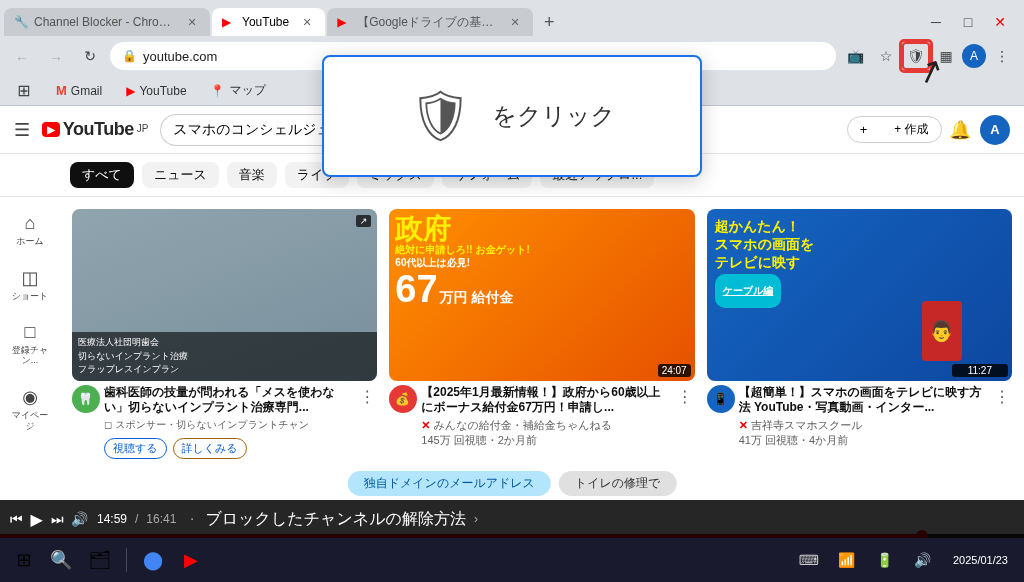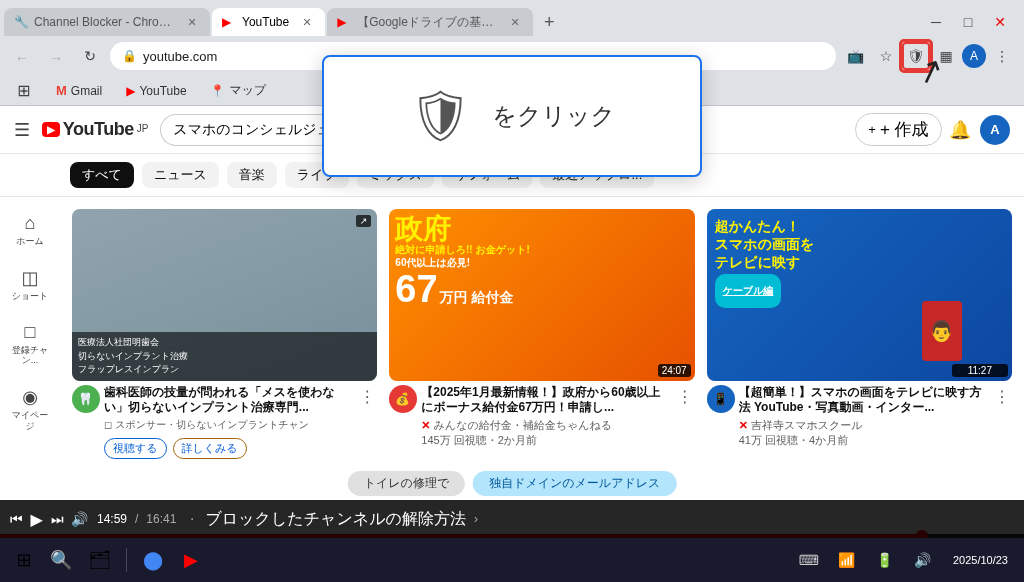--- a/index.html
+++ b/index.html
@@ -174,21 +174,21 @@
         <span class="yt-logo-text">YouTube</span>
         <span class="yt-logo-jp">JP</span>
       </div>
       <div class="yt-search">
         <input type="text" style="flex: 1 1 0%; height: 32px; border-top: 1px solid rgb(204, 204, 204); border-bottom: 1px solid rgb(204, 204, 204); border-left: 1px solid rgb(204, 204, 204); border-image: initial; border-right: none; border-radius: 20px 0px 0px 20px; padding: 0px 12px; font-size: 14px; outline: none;" value="スマホのコンシェルジュ">
         <div class="yt-search-btn">🔍</div>
       </div>
       <div class="yt-header-actions">
         <button class="yt-create-btn">
           <span>+</span>
-          <span style="font-size:17px;">+ 作成</span>
+          <span style="font-size:12px;margin-left:23px;">+ 作成</span>
         </button>
         <span class="yt-bell">🔔</span>
         <div class="yt-avatar">A</div>
       </div>
     </div>
 
     <div class="yt-categories">
       <div class="yt-cat active">すべて</div>
       <div class="yt-cat inactive">ニュース</div>
       <div class="yt-cat inactive">音楽</div>
@@ -325,34 +325,34 @@
     <span style="color:white; font-size:12px;">14:59</span>
     <span style="color:#aaa; font-size:12px;">/</span>
     <span style="color:#aaa; font-size:12px;">16:41</span>
     <span style="color:#aaa; font-size:11px; margin-left:2px;">・</span>
     <span style="color:white; font-size:16px;">ブロックしたチャンネルの解除方法</span>
     <span style="color:#aaa; font-size:12px; cursor:pointer;">›</span>
     <div style="flex:1;"></div>
   </div>
 
   <div style="position:absolute; bottom:86px; left:50%; transform:translateX(-50%); display:flex; gap:8px; z-index:60;">
+    <div style="background:#b3e5fc; color:#01579b; font-size:12px; padding:4px 16px; border-radius:20px; cursor:pointer; white-space:nowrap;">独自ドメインのメールアドレス</div>
     <div style="background:#e0e0e0; color:#333; font-size:12px; padding:4px 16px; border-radius:20px; cursor:pointer; white-space:nowrap;">トイレの修理で</div>
-    <div style="background:#b3e5fc; color:#01579b; font-size:12px; padding:4px 16px; border-radius:20px; cursor:pointer; white-space:nowrap;">独自ドメインのメールアドレス</div>
   </div>
 
   <div class="taskbar">
     <div class="taskbar-icon">⊞</div>
     <div class="taskbar-icon">🔍</div>
     <div class="taskbar-icon">🗂</div>
     <div class="taskbar-sep"></div>
     <div class="taskbar-icon" style="color:#4285f4;">⬤</div>
     <div class="taskbar-icon" style="color:#ff0000;">▶</div>
     <div style="flex:1;"></div>
     <div class="taskbar-icon" style="color:#ccc; font-size:14px;">⌨</div>
     <div class="taskbar-icon" style="color:#ccc; font-size:14px;">📶</div>
     <div class="taskbar-icon" style="color:#ccc; font-size:14px;">🔋</div>
     <div class="taskbar-icon" style="color:#ccc; font-size:14px;">🔊</div>
     <div style="color:#fff; font-size:11px; text-align:right; padding: 0 8px; cursor:pointer;">
-      <div>2025/10/23</div>
+      <div>2025/01/23</div>
     </div>
   </div>
 
 </div>
 
 </body></html>

